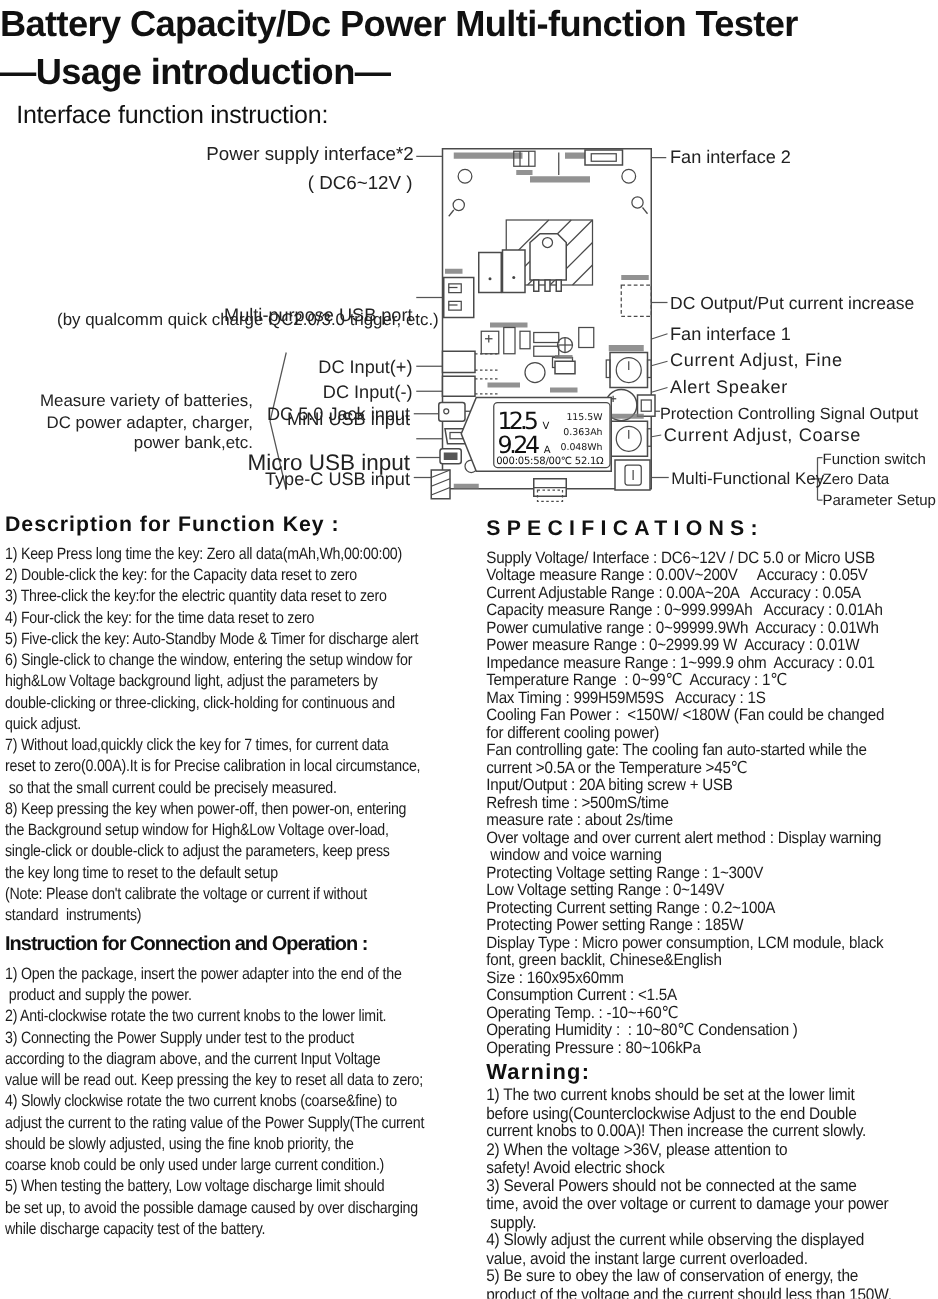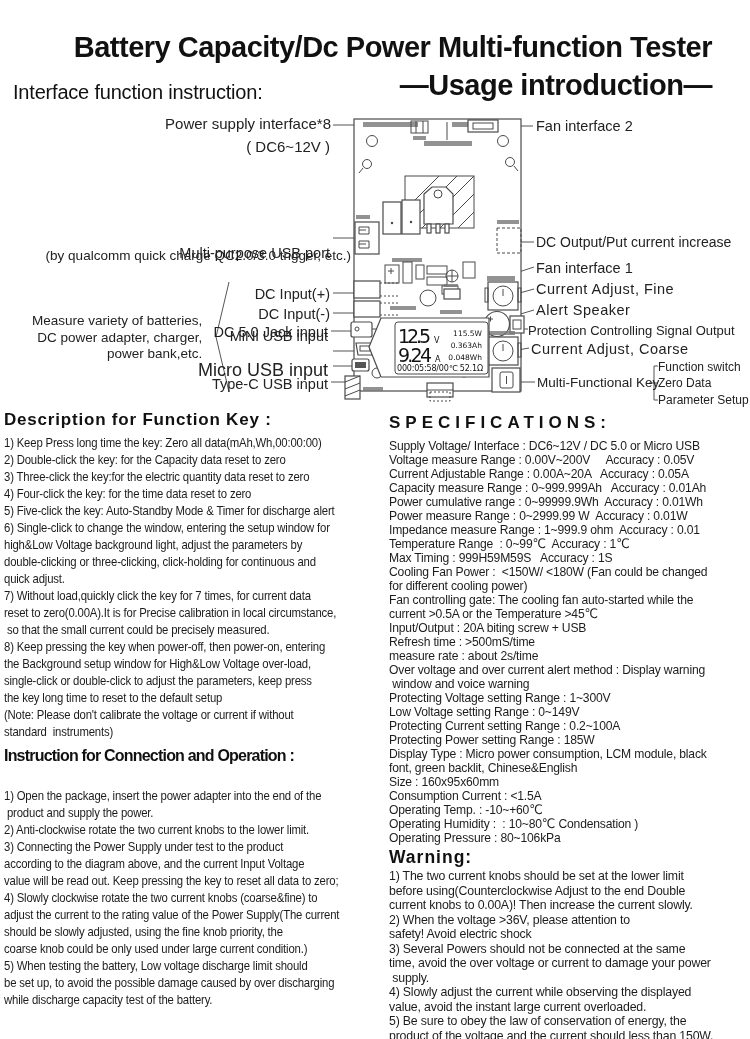--- a/index.html
+++ b/index.html
@@ -3,37 +3,37 @@
 <meta charset="utf-8">
 <style>
   html,body{margin:0;padding:0;}
   body{
     width:750px;height:1039px;position:relative;overflow:hidden;
     background:#ffffff;color:#1a1a1a;
     font-family:"Liberation Sans","DejaVu Sans",sans-serif;
     -webkit-font-smoothing:antialiased;
   }
   .title{
-    position:absolute;left:0;width:712px;text-align:right;
-    font-size:29px;font-weight:700;letter-spacing:-0.5px;color:#111;margin-top:27px;
+    position:absolute;left:0;width:712px;text-align:left;
+    font-size:29px;font-weight:700;letter-spacing:-0.5px;color:#111;
   }
   .title-1{top:4px;}
   .title-2{top:42px;}
   .subtitle{
     position:absolute;left:13px;top:81px;
     font-size:20px;font-weight:400;letter-spacing:-0.2px;color:#111;
   }
   .diagram{position:absolute;left:0;top:110px;width:750px;height:302px;}
   .diagram svg{position:absolute;left:0;top:0;}
   .dlabel{position:absolute;white-space:pre;color:#222;font-weight:400;}
   .dl-r{text-align:right;}
   .note{line-height:16.5px;text-align:right;}
   .colL{position:absolute;left:4px;top:410px;width:392px;}
   .colL h2{font-size:17px;font-weight:700;letter-spacing:.8px;margin:0 0 5px 0;color:#111;line-height:19px;}
-  .colL h2.instr{font-size:16px;letter-spacing:-0.8px;margin:6px 0 22px 0;}
+  .colL h2.instr{font-size:16px;letter-spacing:-0.8px;margin:6px 0 5px 0;}
   .cond86{transform:scaleX(0.86);transform-origin:0 0;}
   .cond92{transform:scaleX(0.92);transform-origin:0 0;}
   .body-item{margin:0;font-size:13.2px;line-height:17px;letter-spacing:-0.2px;white-space:pre;color:#1c1c1c;}
   .colR{position:absolute;left:389px;top:412px;width:400px;}
   .colR h2.spec{font-size:17px;font-weight:700;letter-spacing:5px;margin:0 0 6px 0;line-height:21px;color:#111;}
   .colR h2.warn{font-size:17.5px;font-weight:700;letter-spacing:1px;margin:2px 0 2px 0;line-height:20px;color:#111;}
   .spec-line{margin:0;font-size:13.2px;line-height:14px;letter-spacing:-0.2px;white-space:pre;color:#1c1c1c;}
   .warn-item{margin:0;font-size:13.4px;line-height:14.5px;letter-spacing:-0.2px;white-space:pre;color:#1c1c1c;}
   .sk{fill:none;stroke:#4a4a4a;stroke-width:1;}
   .sk2{fill:#ffffff;stroke:#4a4a4a;stroke-width:1.2;}
@@ -239,21 +239,21 @@
       <text class="lcdtxt" x="434" y="233" font-size="8">V</text>
       <text class="lcdtxt" x="398" y="252" font-size="19" textLength="34">9.24</text>
       <text class="lcdtxt" x="435" y="252" font-size="8">A</text>
       <text class="lcdtxt" x="482" y="226" font-size="7.5" text-anchor="end">115.5W</text>
       <text class="lcdtxt" x="482" y="238" font-size="7.5" text-anchor="end">0.363Ah</text>
       <text class="lcdtxt" x="482" y="250" font-size="7.5" text-anchor="end">0.048Wh</text>
       <text class="lcdtxt" x="397" y="261" font-size="8" textLength="86">000:05:58/00℃ 52.1Ω</text>
     </g>
   </svg>
 
-  <div class="dlabel dl-r" style="right:419px;top:5px;font-size:15px;">Power supply interface*8</div>
+  <div class="dlabel dl-r" style="right:419px;top:5px;font-size:15px;">Power supply interface*2</div>
   <div class="dlabel dl-r" style="right:420px;top:28px;font-size:15px;">( DC6~12V )</div>
   <div class="dlabel dl-r" style="right:420px;top:120px;font-size:14.5px;margin-top:15px;">Multi-purpose USB port</div>
   <div class="dlabel dl-r" style="right:399px;top:138px;font-size:13.5px;">(by qualcomm quick charge QC2.0/3.0 trigger, etc.)</div>
   <div class="dlabel dl-r" style="right:420px;top:176px;font-size:14.5px;">DC Input(+)</div>
   <div class="dlabel dl-r" style="right:420px;top:196px;font-size:14.5px;">DC Input(-)</div>
   <div class="dlabel dl-r" style="right:422px;top:214px;font-size:14.5px;">DC 5.0 Jack input</div>
   <div class="dlabel dl-r" style="right:422px;top:218px;font-size:14.5px;">MiNi USB input</div>
   <div class="dlabel dl-r" style="right:422px;top:250px;font-size:18px;">Micro USB input</div>
   <div class="dlabel dl-r" style="right:422px;top:266px;font-size:14.5px;">Type-C USB input</div>
   <div class="dlabel note" style="left:32px;top:203px;font-size:13.5px;">Measure variety of batteries,

